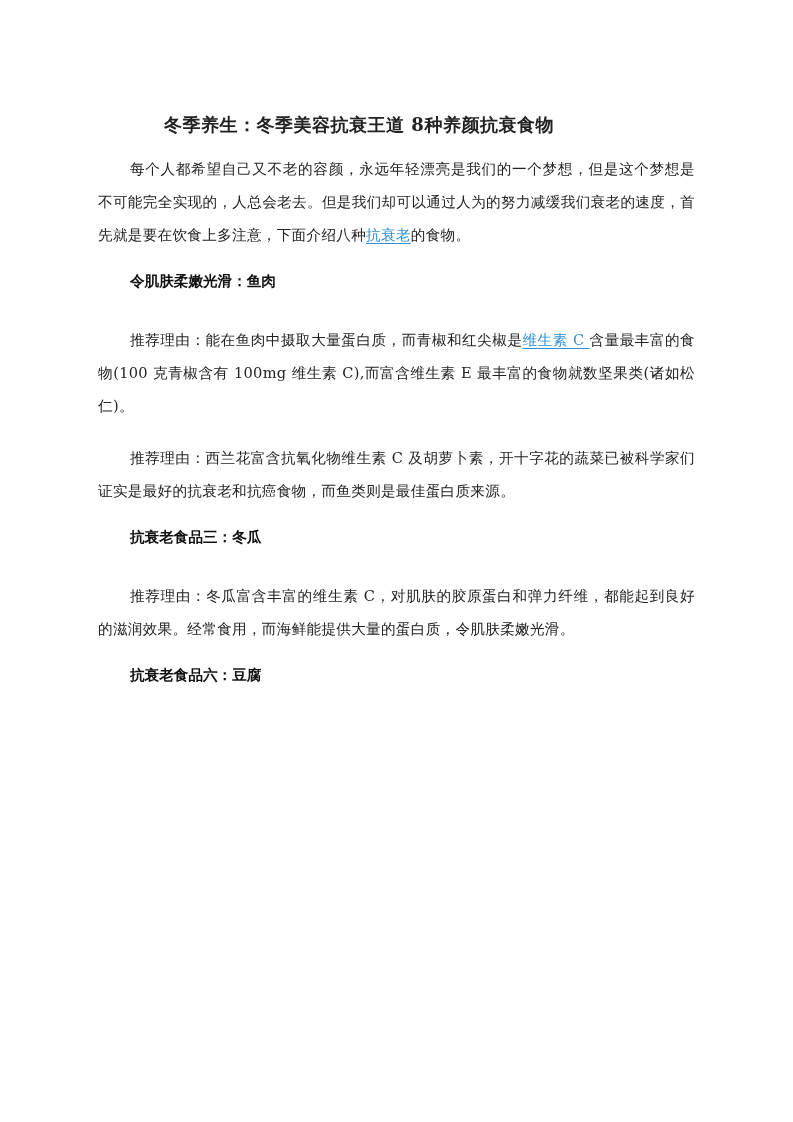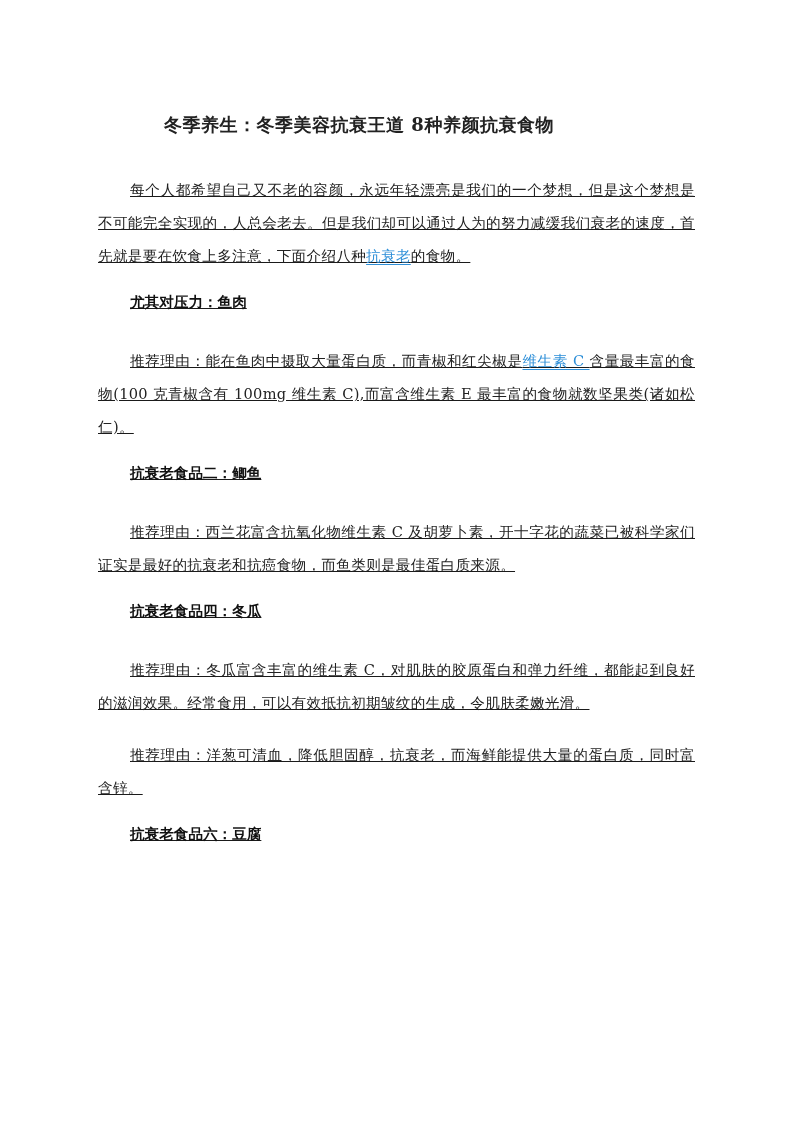--- a/index.html
+++ b/index.html
@@ -28,23 +28,22 @@
       width: 718px;
       text-align: center;
       font-size: 18px;
       font-weight: bold;
       color: #222;
       letter-spacing: 0.5px;
     }
     .content {
       position: absolute;
       left: 98px;
-      top: 173px;
+      top: 152px;
       width: 597px;
-      text-decoration: underline;
     }
     .para {
       font-size: 14.6px;
       line-height: 33px;
       text-indent: 32px;
       margin: 0 0 19px 0;
       color: #222;
       text-align: justify;
       letter-spacing: 0.3px;
     }
@@ -66,27 +65,25 @@
   </style>
 </head>
 <body>
 
 <div class="page">
   <div class="title">冬季养生：冬季美容抗衰王道 8种养颜抗衰食物</div>
 
   <div class="content">
     <p class="para"><span>每个人都希望自己又不老的容颜，永远年轻漂亮是我们的一个梦想，但是这个梦想是不可能完全实现的，人总会老去。但是我们却可以通过人为的努力减缓我们衰老的速度，首先就是要在饮食上多注意，下面介绍八种</span><a class="link">抗衰老</a><span>的食物。</span></p>
 
-    <div class="heading">尤其对压力：鱼肉</div>
+    <div class="heading">令肌肤柔嫩光滑：鱼肉</div>
     <p class="para"><span>推荐理由：能在鱼肉中摄取大量蛋白质，而青椒和红尖椒是</span><a class="link">维生素 C </a><span>含量最丰富的食物(100 克青椒含有 100mg 维生素 C),而富含维生素 E 最丰富的食物就数坚果类(诸如松仁)。</span></p>
 
-    <div class="heading">抗衰老食品二：鲫鱼</div>
 
     <p class="para">推荐理由：西兰花富含抗氧化物维生素 C 及胡萝卜素，开十字花的蔬菜已被科学家们证实是最好的抗衰老和抗癌食物，而鱼类则是最佳蛋白质来源。</p>
 
-    <div class="heading">抗衰老食品四：冬瓜</div>
-    <p class="para">推荐理由：冬瓜富含丰富的维生素 C，对肌肤的胶原蛋白和弹力纤维，都能起到良好的滋润效果。经常食用，可以有效抵抗初期皱纹的生成，令肌肤柔嫩光滑。</p>
+    <div class="heading">抗衰老食品三：冬瓜</div>
+    <p class="para">推荐理由：冬瓜富含丰富的维生素 C，对肌肤的胶原蛋白和弹力纤维，都能起到良好的滋润效果。经常食用，而海鲜能提供大量的蛋白质，令肌肤柔嫩光滑。</p>
 
-    <p class="para">推荐理由：洋葱可清血，降低胆固醇，抗衰老，而海鲜能提供大量的蛋白质，同时富含锌。</p>
 
     <div class="heading">抗衰老食品六：豆腐</div>
   </div>
 </div>
 
 </body></html>

